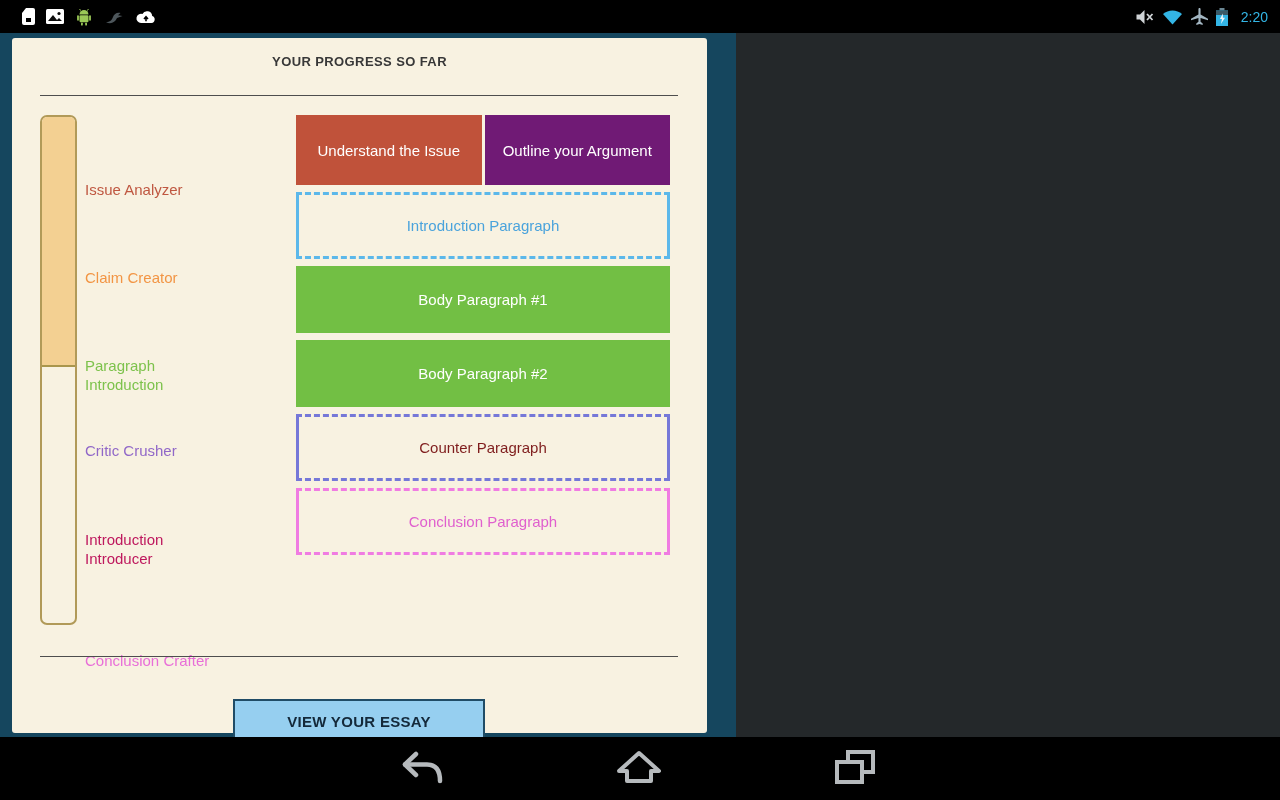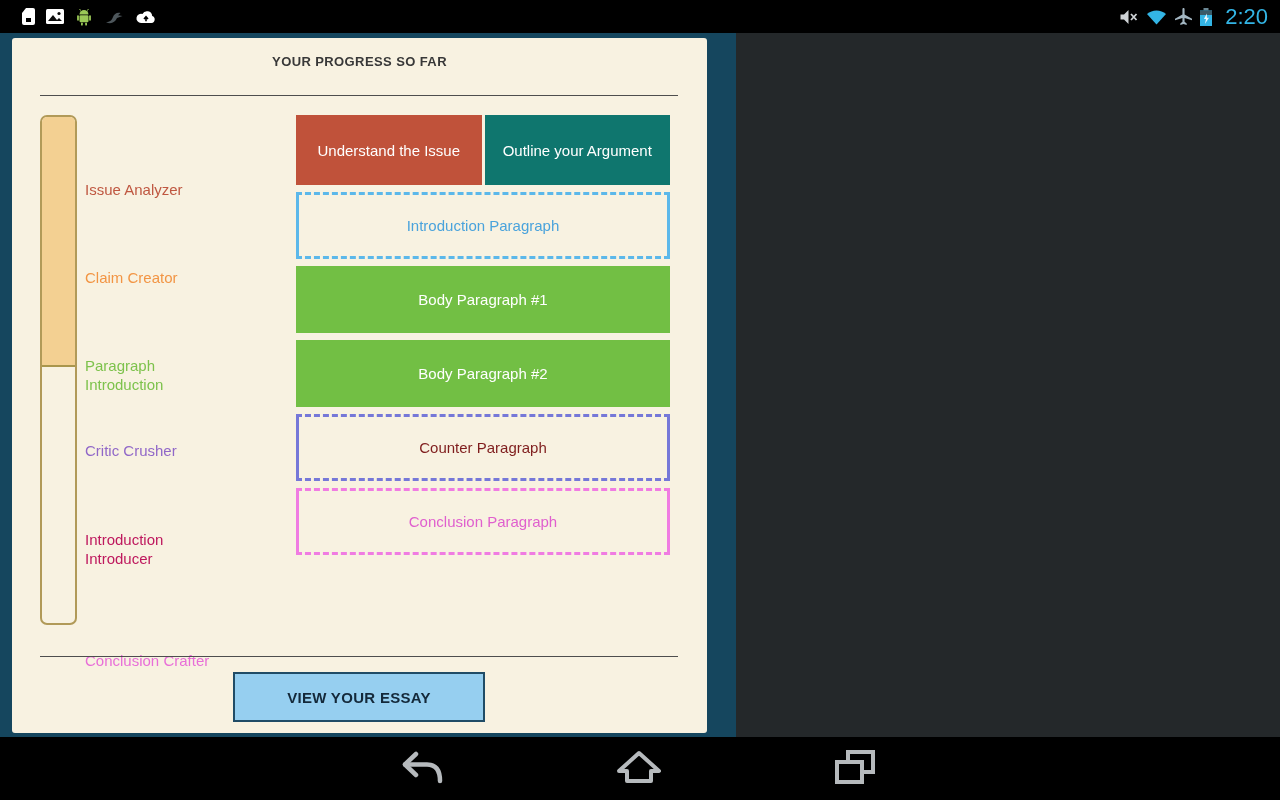--- a/index.html
+++ b/index.html
@@ -6,21 +6,21 @@
   html,body { width:1280px; height:800px; }
   body { font-family:"Liberation Sans", sans-serif; background:#101214; }
 
   .screen { position:relative; width:1280px; height:800px; background:#24282a; overflow:hidden; }
 
   
   .status-bar { position:absolute; top:0; left:0; width:1280px; height:33px; background:#000;
                 display:flex; align-items:center; justify-content:space-between; padding:0 10px 0 22px; }
   .sb-left  { display:flex; align-items:center; gap:11px; }
   .sb-right { display:flex; align-items:center; gap:8px; }
-  .sb-time  { color:#33b5e5; font-size:22px; margin-left:5px; margin-right:2px; }
+  .sb-time  { color:#33b5e5; font-size:14px; margin-left:5px; margin-right:2px; }
   .sb-icon  { display:flex; align-items:center; }
 
   
   .app-bg { position:absolute; left:0; top:33px; width:736px; height:704px; background:#15465e; }
   .card   { position:absolute; left:12px; top:5px; width:695px; height:695px; background:#f8f2e1; border-radius:3px; }
 
   .card-title { position:absolute; top:16px; left:0; width:100%; text-align:center;
                 font-size:13px; font-weight:bold; color:#383838; letter-spacing:.4px; }
   .rule { position:absolute; left:28px; width:638px; height:1px; background:#4e4e4e; }
   .rule.top { top:57px; }
@@ -35,21 +35,21 @@
   .stage.s3 { top:403px; } .stage.s4 { top:492px; } .stage.s5 { top:573px;margin-top:40px; }
 
   .boxes { position:absolute; left:284px; top:77px; width:374px; }
   .row1  { display:flex; gap:3px; height:70px; }
   .box   { height:67px; margin-top:7px; display:flex; align-items:center; justify-content:center;
            font-size:15px; text-align:center; cursor:pointer; }
   .row1 .box { flex:1; height:70px; margin-top:0; }
   .box.filled { color:#fff; }
   .box.dashed { border-width:3px; border-style:dashed solid; background:transparent; }
 
-  .essay-btn { position:absolute; left:221px; top:634px; width:252px; height:50px;
+  .essay-btn { position:absolute; left:221px; top:661px; width:252px; height:44px;
                background:#96cff0; border:2px solid #204c66; color:#14293a;
                font-family:inherit; font-size:15px; font-weight:bold; letter-spacing:.3px; cursor:pointer; }
 
   
   .nav-bar { position:absolute; bottom:0; left:0; width:1280px; height:63px; background:#000; }
   .nav-btn { position:absolute; top:0; height:63px; width:96px;
              display:flex; align-items:center; justify-content:center; cursor:pointer; }
   .nav-back    { left:375px; }
   .nav-home    { left:591px; }
   .nav-recents { left:807px; }
@@ -140,21 +140,21 @@
       <div class="stage s0" style="color: rgb(191, 87, 64);">Issue Analyzer</div>
       <div class="stage s1" style="color: rgb(242, 149, 68);">Claim Creator</div>
       <div class="stage s2" style="color: rgb(125, 194, 76);">Paragraph Introduction</div>
       <div class="stage s3" style="color: rgb(145, 104, 200);">Critic Crusher</div>
       <div class="stage s4" style="color: #be185d;">Introduction Introducer</div>
       <div class="stage s5" style="color: rgb(232, 111, 216);">Conclusion Crafter</div>
 
       <div class="boxes">
         <div class="row1">
           <div class="box filled" style="background: rgb(192, 82, 58);">Understand the Issue</div>
-          <div class="box filled" style="background: #0f766e;">Outline your Argument</div>
+          <div class="box filled" style="background: #701a75;">Outline your Argument</div>
         </div>
         <div class="box dashed" style="border-color: rgb(92, 184, 234); color: rgb(74, 163, 220);">Introduction Paragraph</div>
         <div class="box filled" style="background: rgb(114, 191, 68);">Body Paragraph #1</div>
         <div class="box filled" style="background: rgb(114, 191, 68);">Body Paragraph #2</div>
         <div class="box dashed" style="border-color: rgb(118, 120, 216); color: #7f1d1d;">Counter Paragraph</div>
         <div class="box dashed" style="border-color: rgb(240, 124, 226); color: rgb(224, 96, 206);">Conclusion Paragraph</div>
       </div>
 
       <div class="rule bottom"></div>
 

